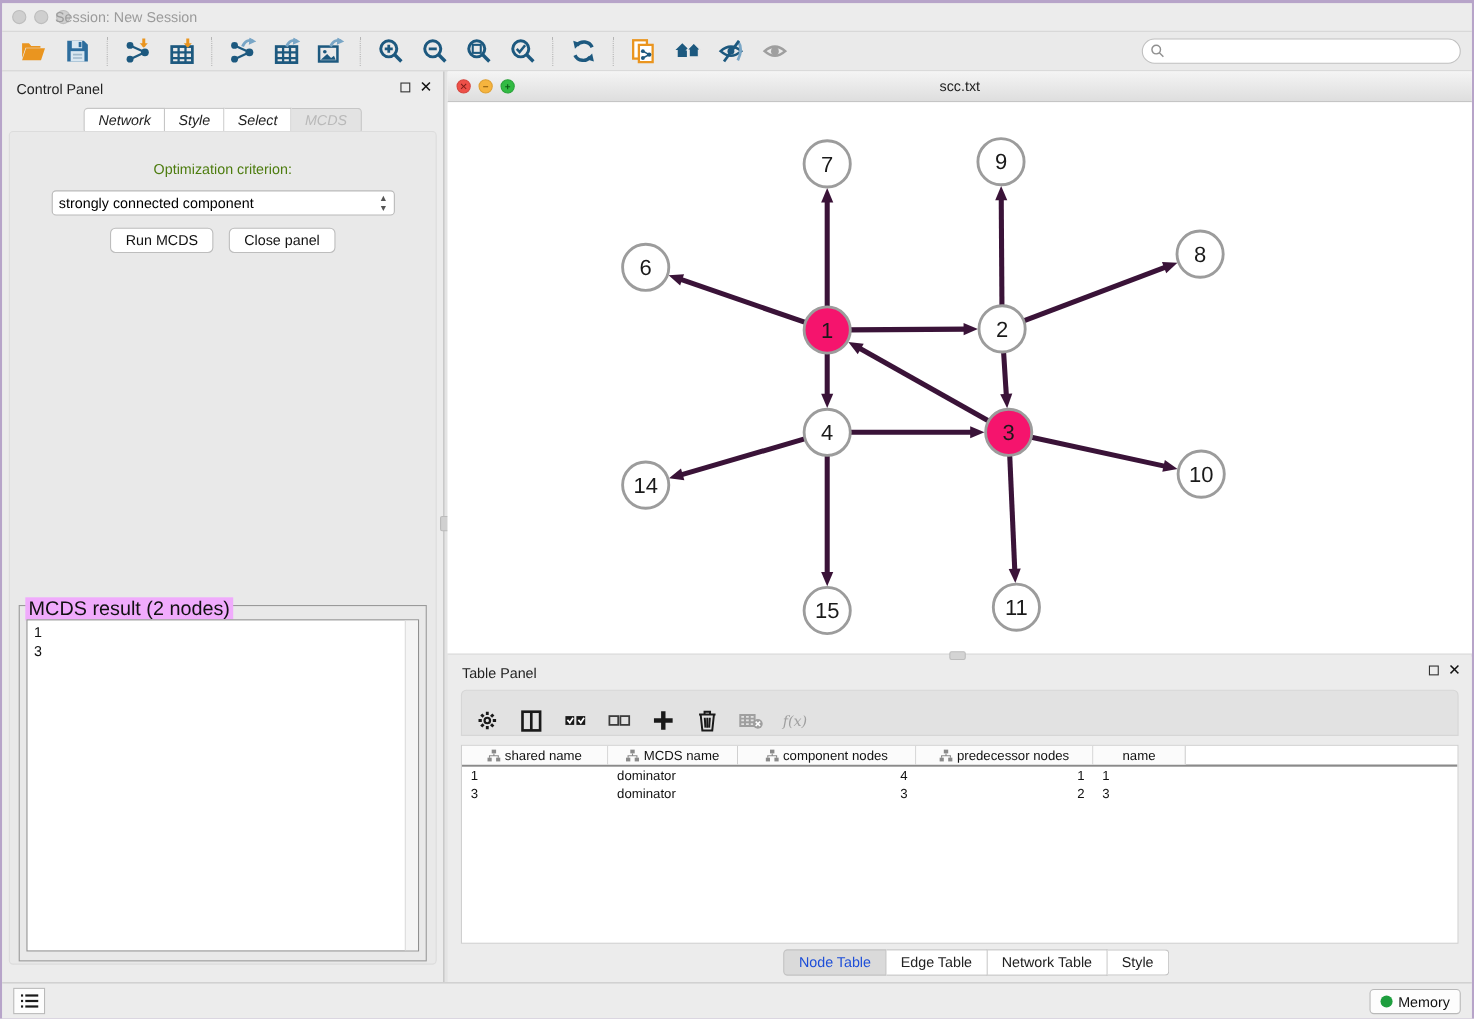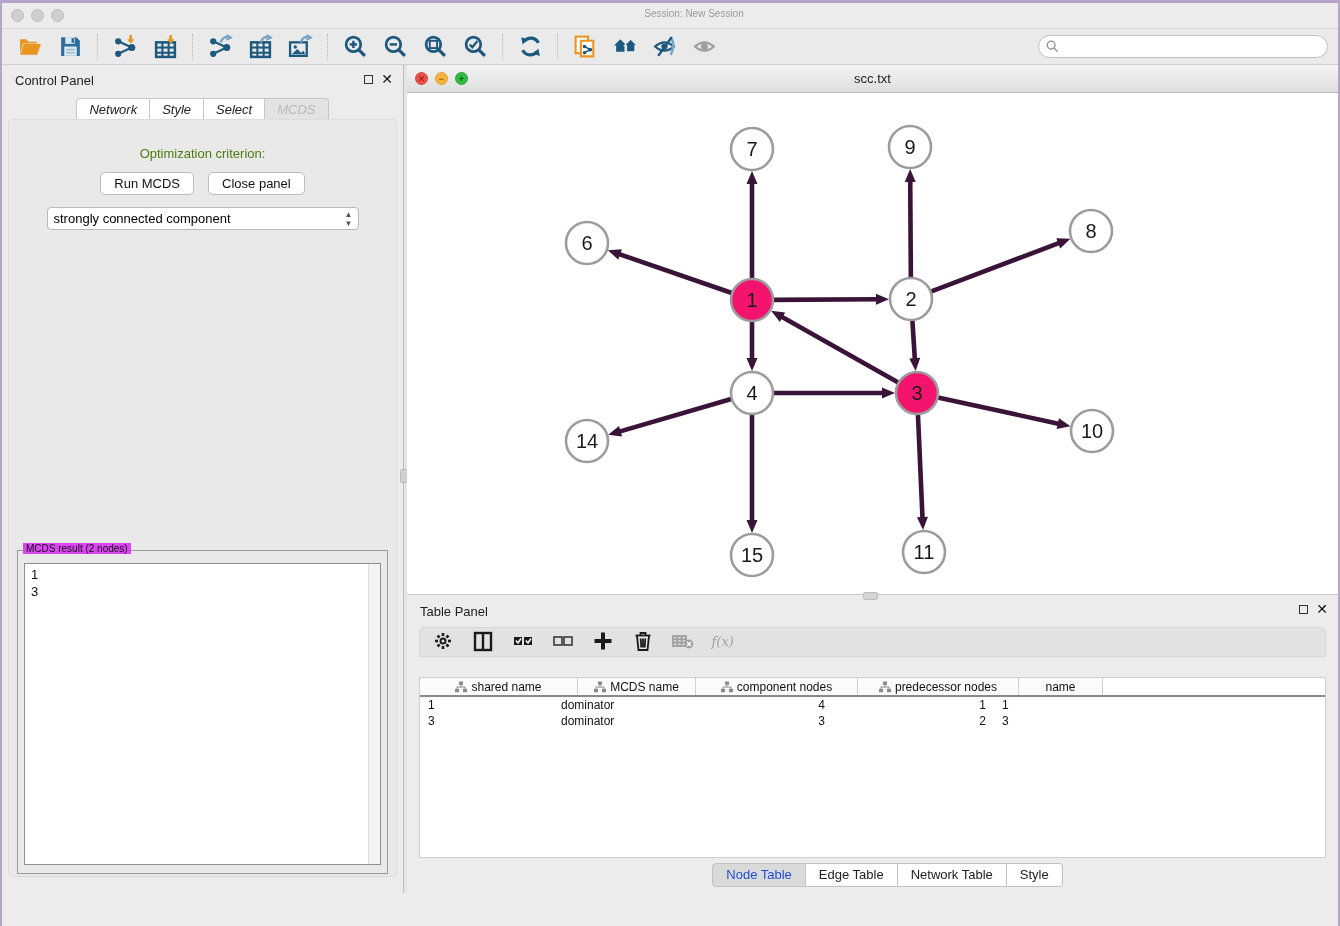--- a/index.html
+++ b/index.html
@@ -15,22 +15,22 @@
     background:#ececec;
   }
   
   #titlebar {
     position:absolute; left:0; top:0; right:0; height:26px;
     background:#ececec; border-bottom:1px solid #d4d4d4;
   }
   .traffic { position:absolute; top:6px; width:13px; height:13px; border-radius:50%; }
   .traffic.gray { background:#cfcfcf; border:1px solid #bdbdbd; }
   #window-title {
-    position:absolute; left:0; right:0; top:5px; text-align:center;
-    color:#9b9b9b; font-size:10px;margin-left:48px;
+    position:absolute; left:0; right:0; top:5px; text-align:left;
+    color:#9b9b9b; font-size:13px;margin-left:48px;
   }
   
   #toolbar {
     position:absolute; left:0; top:26px; right:0; height:36px;
     background:#eaeaea; border-bottom:1px solid #cfcfcf;
     display:flex; align-items:center; padding-left:8px;
   }
   .tb-icon { width:30px; height:26px; display:flex; align-items:center; justify-content:center; margin:0 5px; }
   .tb-sep { width:1px; height:26px; border-left:1px dotted #b5b5b5; margin:0 7px; }
   #toolbar-search {
@@ -69,22 +69,22 @@
   .cp-btn {
     background:#fff; border:1px solid #bdbdbd; border-radius:5px;
     font-size:13px; padding:3px 13px; color:#111;
     font-family:"Liberation Sans","DejaVu Sans",sans-serif;
   }
   #mcds-group {
     position:absolute; left:8px; right:8px; top:430px; bottom:2px;
     border:1px solid #9a9a9a; 
   }
   #mcds-legend {
-    position:absolute; left:5px; top:-8px; background:#d946ef; padding:0 3px;
-    font-size:10px; color:#111;
+    position:absolute; left:5px; top:-8px; background:#f0abfc; padding:0 3px;
+    font-size:18px; color:#111;
   }
   #mcds-result {
     position:absolute; left:6px; right:6px; top:12px; bottom:8px;
     background:#fff; border:1px solid #8f8f8f; font-size:13px; color:#111;
     padding:2px 0 0 6px; line-height:17px; overflow:hidden;
   }
   #mcds-scroll { position:absolute; right:0; top:0; bottom:0; width:12px; background:#f4f4f4; border-left:1px solid #ddd; }
   
   #v-splitter { position:absolute; left:401px; top:62px; width:4px; bottom:33px; background:#e4e4e4; border-left:1px solid #bdbdbd; }
   #v-grip { position:absolute; left:-4px; top:404px; width:9px; height:14px; background:#d0d0d0; border:1px solid #bbb; border-radius:2px; }
@@ -101,23 +101,23 @@
   .tl { position:absolute; top:7px; width:13px; height:13px; border-radius:50%; font-size:9px; font-weight:bold; text-align:center; line-height:12px; }
   .tl.red { background:#ee5048; border:1px solid #d6453e; color:#7c1d18; }
   .tl.yellow { background:#f6b43e; border:1px solid #dfa032; color:#905e0c; }
   .tl.green { background:#32bb43; border:1px solid #2aa33a; color:#0c5c17; }
   #net-title { position:absolute; left:0; right:0; top:6px; text-align:center; font-size:13px; color:#222; }
   #net-canvas { position:absolute; left:0; top:28px; right:0; bottom:0; background:#fff; }
   
   #table-panel { position:absolute; left:405px; top:594px; right:0; bottom:33px; background:#ececec; }
   #tp-title { position:absolute; left:13px; top:7px; font-size:13px; color:#222; }
   #tp-toolbar {
-    position:absolute; left:12px; right:12px; top:30px; height:30px;
+    position:absolute; left:12px; right:12px; top:30px; height:42px;
     background:#e2e2e2; border:1px solid #d6d6d6; border-radius:5px 5px 0 0;
-    display:flex; align-items:flex-start; padding-left:10px; gap:14px;
+    display:flex; align-items:flex-end; padding-left:10px; gap:14px;
   }
   .tp-icon { width:26px; height:26px; display:flex; align-items:center; justify-content:center; }
   #tp-table {
     position:absolute; left:12px; right:12px; top:80px; bottom:35px;
     background:#fff; border:1px solid #cfcfcf; overflow:hidden;
   }
   #tp-head { display:flex; border-bottom:2px solid #8a8a8a; height:19px; }
   .th {
     display:flex; align-items:center; justify-content:center; gap:4px;
     font-size:12px; color:#111; border-right:1px solid #d0d0d0;
@@ -339,30 +339,30 @@
       </span>
     </div>
     <div id="cp-tabs">
         <span class="cp-tab">Network</span>
         <span class="cp-tab">Style</span>
         <span class="cp-tab">Select</span>
         <span class="cp-tab active">MCDS</span>
       </div>
     <div id="cp-body">
       <div id="opt-label">Optimization criterion:</div>
-      <div id="cp-buttons">
-        <button class="cp-btn">Run MCDS</button>
-        <button class="cp-btn">Close panel</button>
-      </div>
       <div id="opt-select">
         <span>strongly connected component</span>
         <span class="stepper">
             <span>▲</span>
             <span>▼</span>
           </span>
+      </div>
+      <div id="cp-buttons">
+        <button class="cp-btn">Run MCDS</button>
+        <button class="cp-btn">Close panel</button>
       </div>
       <div id="mcds-group">
         <span id="mcds-legend">MCDS result (2 nodes)</span>
         <div id="mcds-result">
           <div id="mcds-lines">
               <div>1</div>
               <div>3</div>
             </div>
           <div id="mcds-scroll"></div>
         </div>
@@ -516,21 +516,21 @@
           </svg>
         </span>
         <span class="tp-icon">
           <svg width="34" height="24" viewBox="0 0 34 24">
             <text x="2" y="18" font-size="17" font-style="italic" fill="#9f9f9f" font-family="DejaVu Serif,serif">f(x)</text>
           </svg>
         </span>
       </div>
     <div id="tp-table">
       <div id="tp-head">
-          <div class="th" style="width: 158px;">
+          <div class="th" style="width: 133px;">
             <span style="display:inline-flex">
               <svg width="12" height="12" viewBox="0 0 12 12">
                 <g fill="#8a8a8a">
                   <rect x="4" y="0.5" width="4" height="3.4"></rect>
                   <rect x="0" y="7.8" width="4" height="3.4"></rect>
                   <rect x="8" y="7.8" width="4" height="3.4"></rect>
                   <path d="M6 4 v2 M2 7.8 v-1.8 h8 v1.8" stroke="#8a8a8a" fill="none" stroke-width="1"></path>
                 </g>
               </svg>
             </span>
@@ -597,14 +597,32 @@
         </div>
     </div>
     <div id="tp-tabs">
         <span class="tp-tab active">Node Table</span>
         <span class="tp-tab">Edge Table</span>
         <span class="tp-tab">Network Table</span>
         <span class="tp-tab">Style</span>
       </div>
   </div>
 
+  <div id="statusbar">
+    <div id="list-btn">
+      <svg width="16" height="14" viewBox="0 0 16 14">
+        <g fill="#1a1a1a">
+            <rect x="0" y="1" width="2" height="2"></rect>
+            <rect x="4" y="1" width="12" height="2"></rect>
+        <rect x="0" y="6" width="2" height="2"></rect>
+            <rect x="4" y="6" width="12" height="2"></rect>
+        <rect x="0" y="11" width="2" height="2"></rect>
+            <rect x="4" y="11" width="12" height="2"></rect>
+          </g>
+      </svg>
+    </div>
+    <div id="memory-btn">
+      <span id="memory-dot"></span>
+      <span>Memory</span>
+    </div>
+  </div>
 
 </div>
 
 </body></html>

